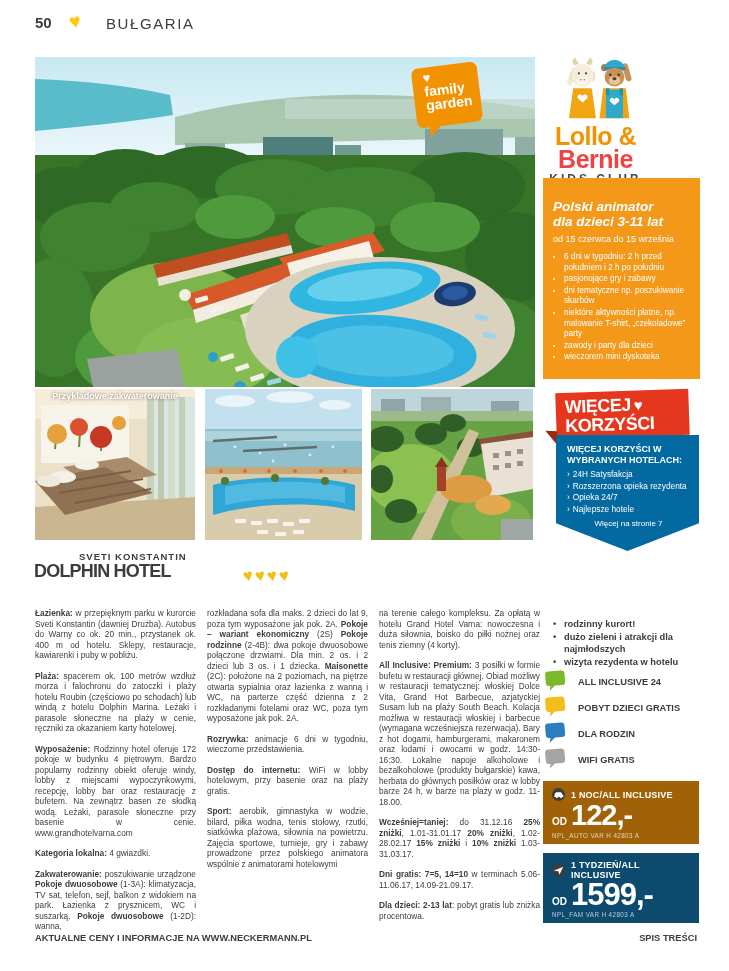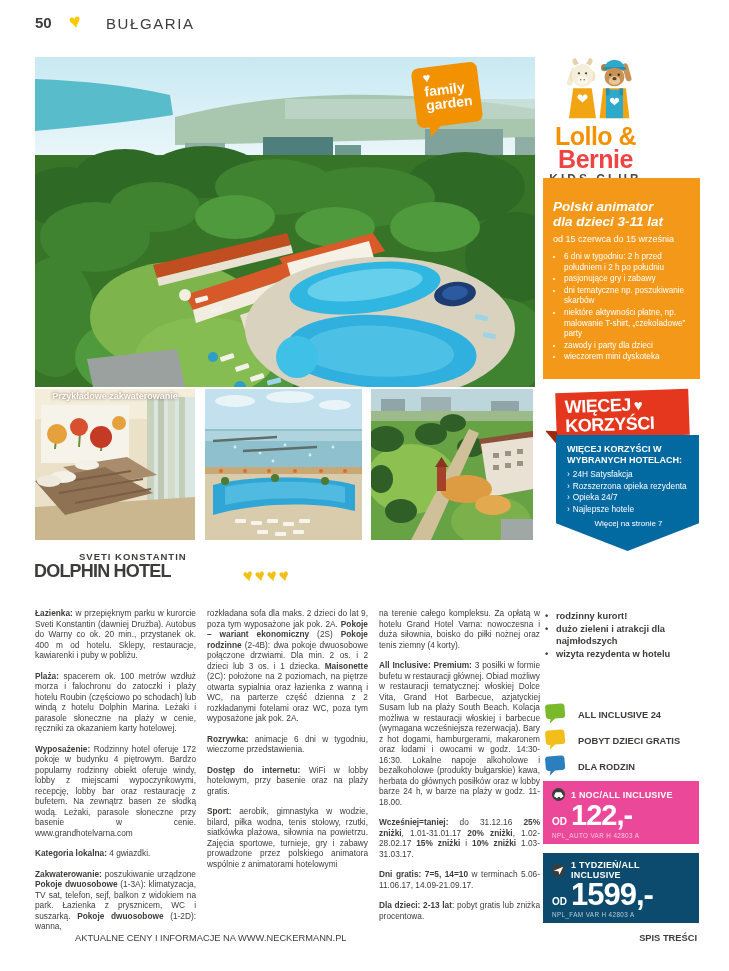--- a/index.html
+++ b/index.html
@@ -65,41 +65,41 @@
   #rating{left:243px;top:566px;font-size:17px;color:#F2C014;letter-spacing:2px;}
   .rheart{display:inline-block;transform:rotate(-12deg);}
 
   
   .col{top:608px;width:161px;font-size:8.3px;line-height:10.5px;text-align:justify;}
   #col1{left:35px;} #col2{left:207px;} #col3{left:379px;}
   .col p{margin:0 0 10px 0;}
 
   
   #highlights{left:545px;top:610px;width:175px;}
-  #highlights ul{margin:0;padding:0;list-style:none;}
+  #highlights ul{margin:8px;padding:0;list-style:none;}
   #highlights li{font-size:9.3px;font-weight:bold;line-height:12.5px;padding-left:11px;position:relative;}
   #highlights li:before{content:"\2022";position:absolute;left:0;top:0;}
-  #badges{left:545px;top:702px;width:180px;}
+  #badges{left:545px;top:669px;width:180px;}
   .badge-row{display:flex;align-items:center;height:26px;}
   .badge-icon{width:24px;margin-right:9px;transform:rotate(-5deg);}
   .badge-label{font-size:9.3px;font-weight:bold;}
 
   
   #price-boxes{left:543px;top:781px;width:156px;}
   .price-box{color:#fff;padding:7px 9px 5px 9px;box-sizing:border-box;margin-bottom:9px;}
   .pb-row1{display:flex;align-items:center;}
   .pb-icon{margin-right:6px;display:inline-flex;}
   .pb-label{font-size:9px;font-weight:bold;letter-spacing:0.2px;}
   .pb-row2{margin-top:1px;display:flex;align-items:baseline;}
   .pb-od{font-size:10px;font-weight:bold;margin-right:4px;}
   .pb-price{font-size:29px;font-weight:900;letter-spacing:-1px;line-height:27px;}
   .pb-code{font-size:6.3px;opacity:.7;margin-top:3px;letter-spacing:0.4px;}
 
   
-  #footer-left{left:35px;top:933px;font-size:9.3px;font-weight:normal;margin-left:40px;}
+  #footer-left{left:35px;top:933px;font-size:9.3px;font-weight:bold;}
   #footer-right{right:32px;top:933px;font-size:9.3px;font-weight:bold;}
 </style>
 </head>
 <body>
 
 <div id="page">
 
   <div class="abs" id="page-num">50</div>
   <div class="abs" id="header-heart">♥</div>
   <div class="abs" id="region">BUŁGARIA</div>
@@ -426,21 +426,21 @@
       </div>
       <div class="badge-row">
         <span class="badge-icon"><svg width="21" height="21" viewBox="0 0 26 26">
             <path d="M5 1h16a4 4 0 0 1 4 4v10a4 4 0 0 1-4 4h-9l-7 6 1.5-6H5a4 4 0 0 1-4-4V5a4 4 0 0 1 4-4z" fill="#A5A5A4"></path>
           </svg></span>
         <span class="badge-label">WIFI GRATIS</span>
       </div>
     </div>
 
   <div class="abs" id="price-boxes">
-      <div class="price-box" style="background: #ec4899;">
+      <div class="price-box" style="background: #a16207;">
         <div class="pb-row1">
           <span class="pb-icon">
             <svg width="13" height="13" viewBox="0 0 20 20">
               <circle cx="10" cy="10" r="10" fill="#3C3C3B"></circle>
               <g transform="translate(1.5,1.5) scale(0.85)">
                 <path d="M2.5 11l2-4.2c.3-.6.9-1 1.6-1h7.8c.7 0 1.3.4 1.6 1l2 4.2h1v3.6h-2a2 2 0 1 1-4 0H9a2 2 0 1 1-4 0H2.5V11z" fill="#fff"></path>
               </g>
             </svg>
           </span>
           <span class="pb-label">1 NOC/ALL INCLUSIVE</span>

